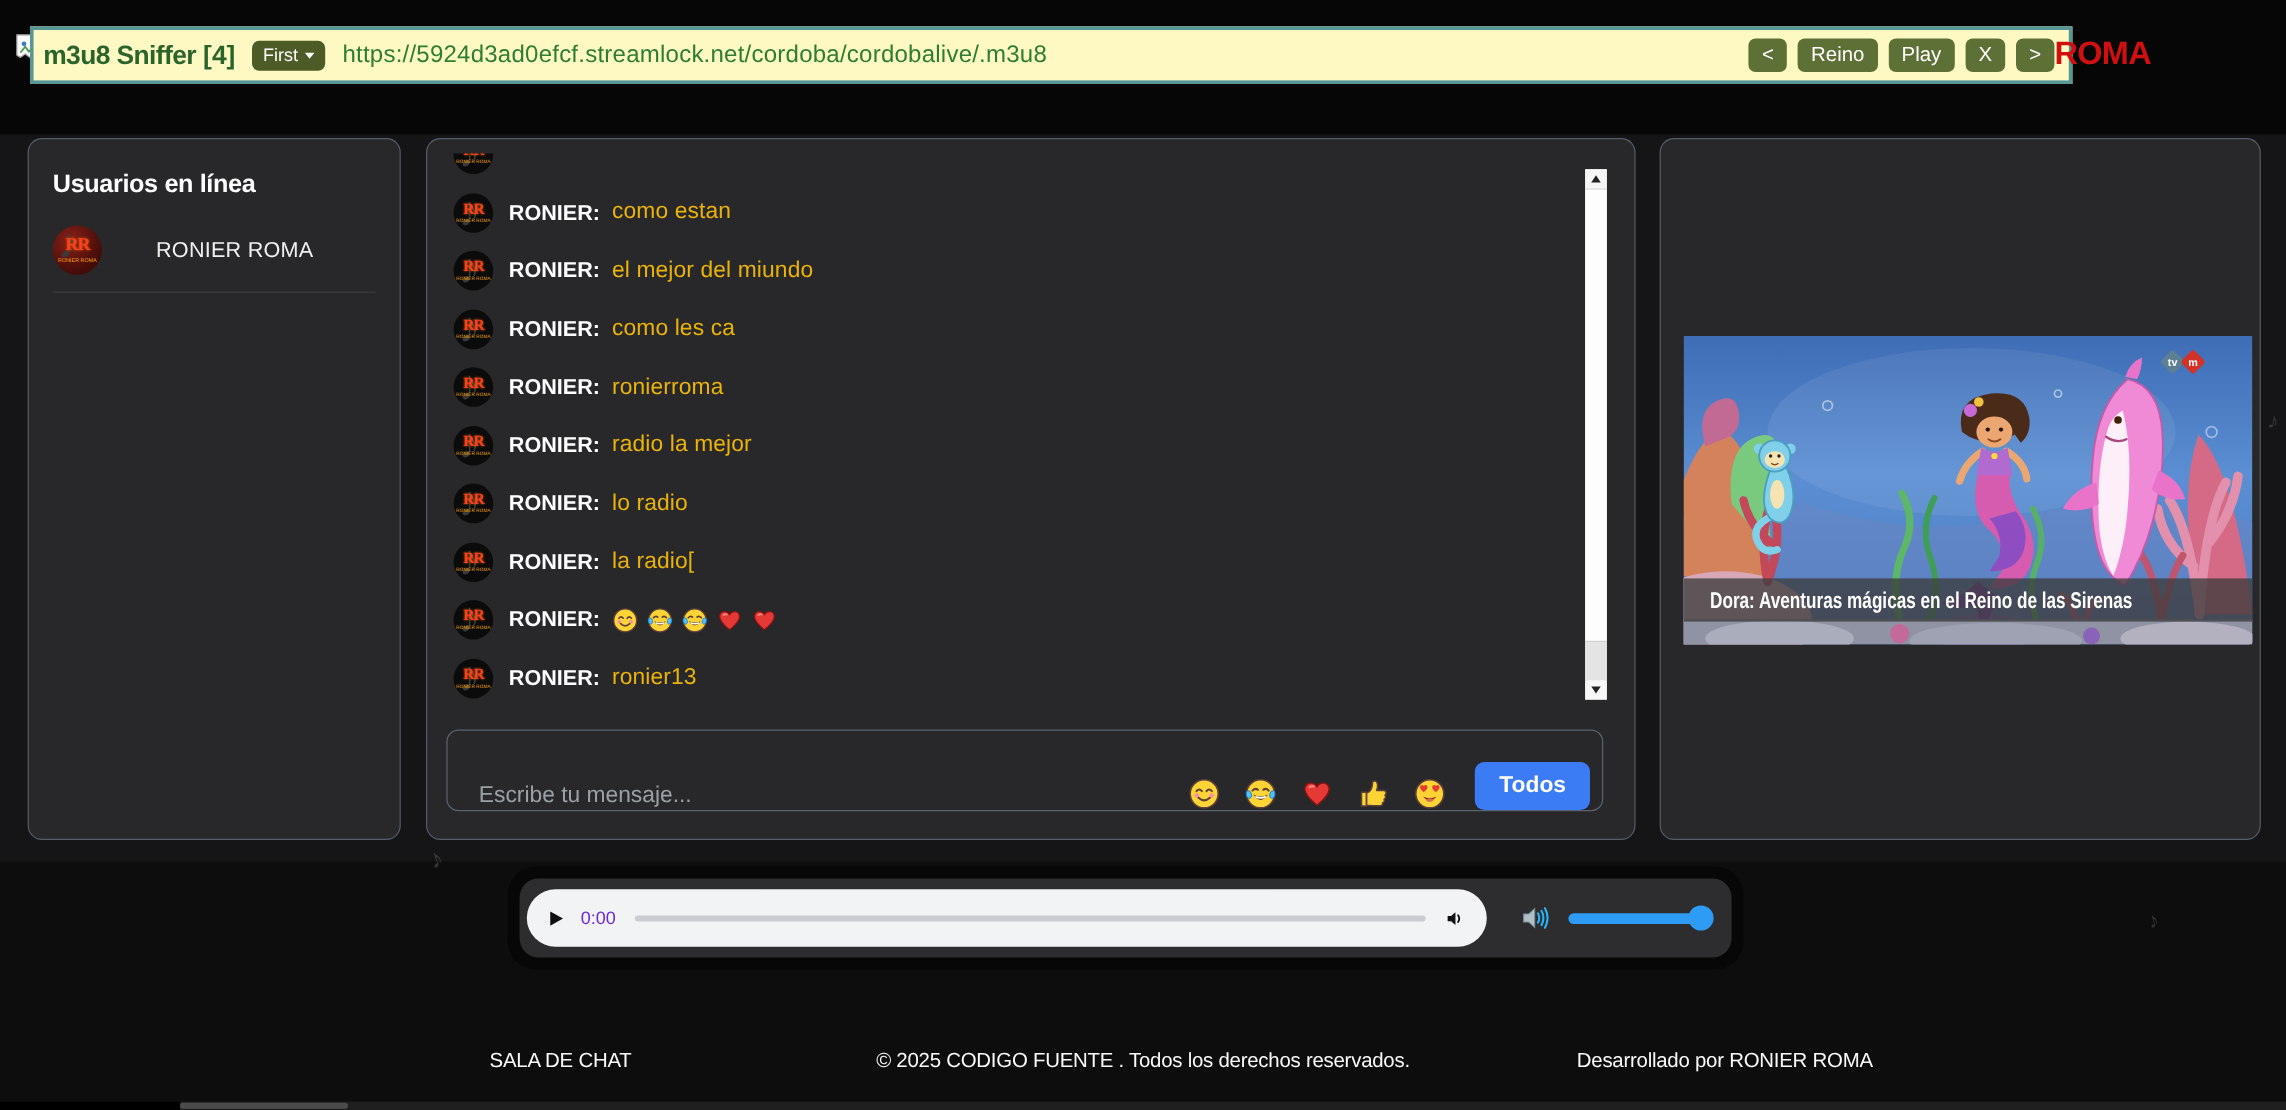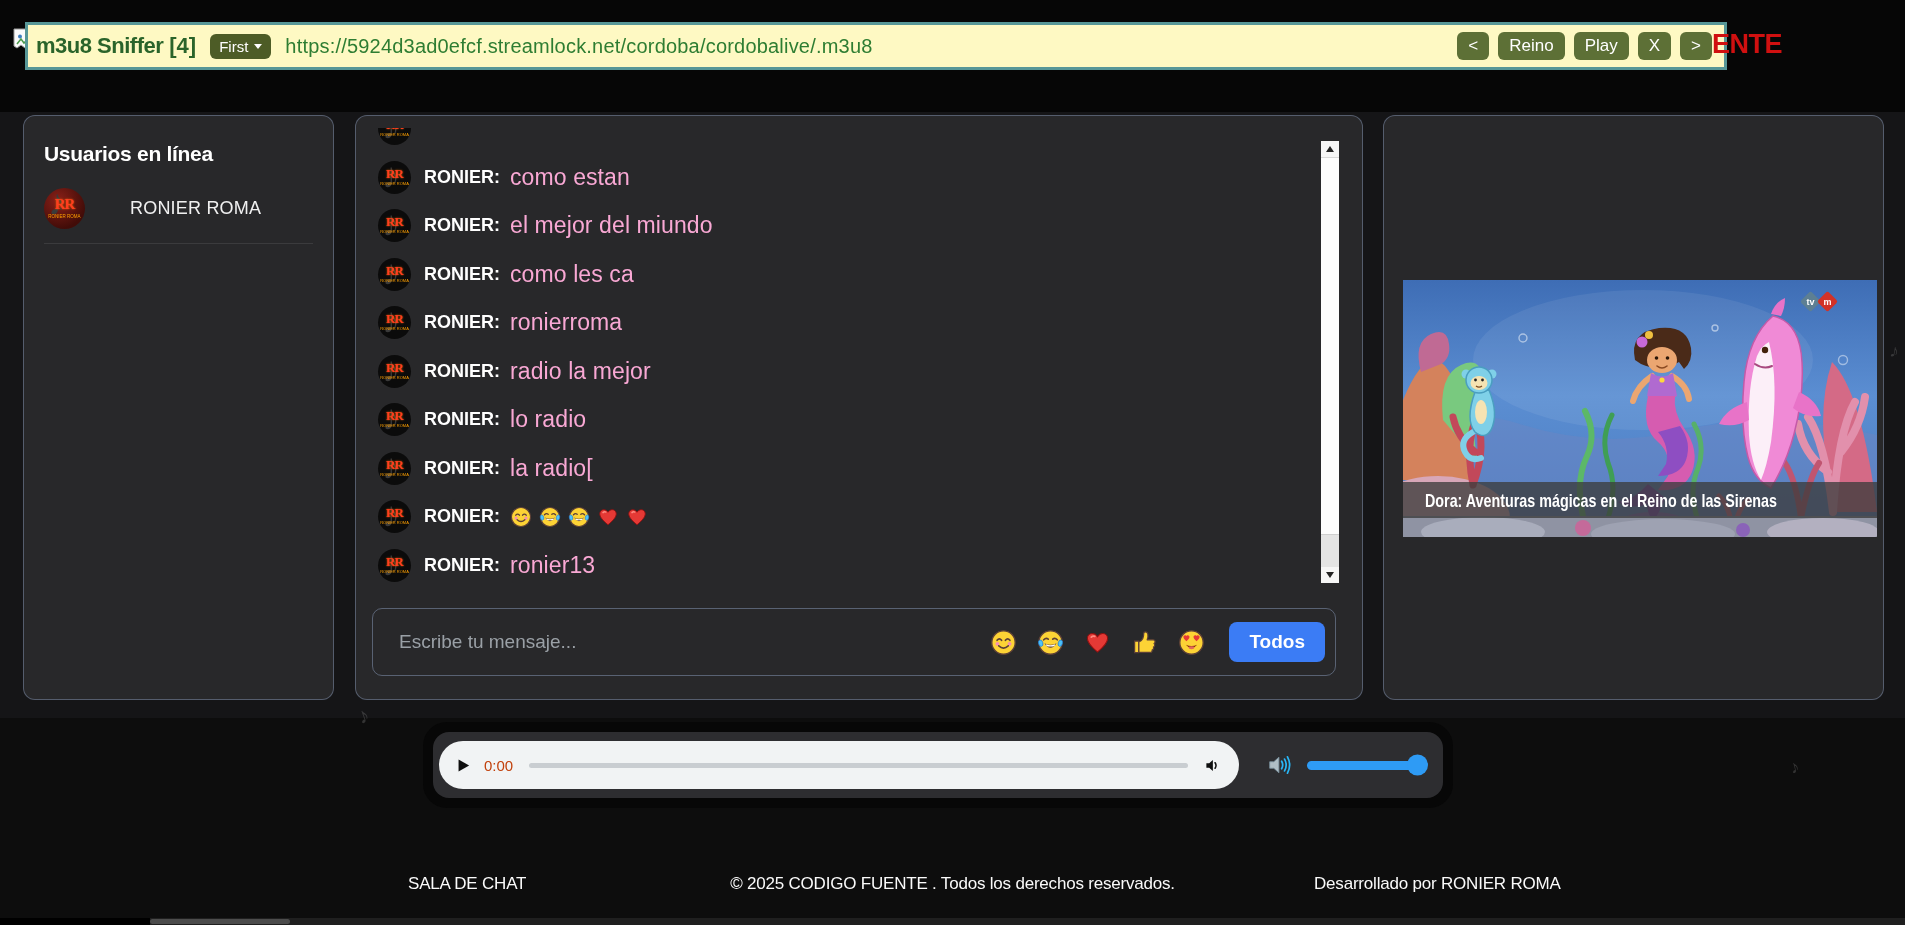--- a/index.html
+++ b/index.html
@@ -45,55 +45,55 @@
   .avatar u{position:relative;text-decoration:none;color:#ffa000;font-size:4px;line-height:2;white-space:nowrap;}
   .avatar.big{width:41px;height:41px;background:radial-gradient(circle at 35% 30%,#8a2018,#420c08 72%);}
   .avatar.big b{font-size:15px;}
   .avatar.big u{font-size:4.5px;}
 
   
   .messages{position:absolute;left:0;top:12px;right:50px;height:470px;overflow:hidden;padding-left:22px;}
   .msg-row{display:flex;align-items:center;margin-bottom:15.5px;}
   .msg-row.clip-top{margin-top:-16px;}
   .uname{font-size:18px;font-weight:bold;color:#fff;margin:0 10px 0 13px;white-space:nowrap;}
-  .mtext{font-size:23px;color:#f9a8d4;letter-spacing:0.1px;text-align:center;}
+  .mtext{font-size:19px;color:#eab308;letter-spacing:0.1px;text-align:center;}
   .m-emo{width:22px;height:22px;margin-right:7px;display:inline-block;vertical-align:middle;}
 
   
   .scrollbar{position:absolute;right:23px;top:25px;width:18px;height:442px;background:#ededed;
              display:flex;flex-direction:column;}
   .sb-btn{height:16px;flex:none;background:#f6f6f6;display:flex;align-items:center;justify-content:center;cursor:pointer;}
   .tri-up{width:0;height:0;border-left:4.5px solid transparent;border-right:4.5px solid transparent;border-bottom:6px solid #222;}
   .tri-down{width:0;height:0;border-left:4.5px solid transparent;border-right:4.5px solid transparent;border-top:6px solid #222;}
   .sb-thumb{flex:none;height:376px;margin:0;background:#fdfdfd;border-top:1px solid #d9d9d9;border-bottom:1px solid #cfcfcf;cursor:grab;}
   .sb-track-gap{flex:1;background:#e4e4e4;}
 
   
   .input-bar{position:absolute;left:16px;right:26px;top:492px;height:68px;border:1.5px solid rgba(130,145,175,0.55);
-             border-radius:10px;display:flex;align-items:center;padding:0 10px 0 24px;box-sizing:border-box;}
+             border-radius:10px;display:flex;align-items:flex-end;padding:0 10px 0 24px;box-sizing:border-box;}
   .msg-input{flex:1;background:transparent;border:none;outline:none;color:#e8e8e8;font-size:19px;font-family:inherit;}
   .msg-input::placeholder{color:#9aa0a6;}
   .q-emoji{width:27px;height:27px;margin-left:20px;cursor:pointer;flex:none;}
   .q-emoji svg,.m-emo svg{width:100%;height:100%;display:block;}
   .send-btn{margin-left:24px;background:#3b7cf5;color:#fff;border:none;border-radius:8px;
             font-size:19px;font-weight:bold;font-family:inherit;padding:9px 20px;cursor:pointer;}
 
   
   .dora-wrap{position:absolute;left:19px;top:164px;width:474px;height:257px;cursor:pointer;}
   .dora-wrap svg{width:100%;height:100%;display:block;}
 
   
   .audio-shell{position:absolute;left:423px;top:722px;width:1030px;height:86px;background:#070707;border-radius:24px;}
   .audio-inner{position:absolute;left:10px;top:10px;right:10px;bottom:10px;background:#2d2d30;border-radius:16px;
                display:flex;align-items:center;padding:0 16px 0 6px;box-sizing:border-box;}
   .audio-pill{width:800px;height:48px;border-radius:24px;background:#f1f3f4;display:flex;align-items:center;
               padding:0 16px;box-sizing:border-box;flex:none;}
   .play-btn{width:17px;height:17px;flex:none;cursor:pointer;}
   .play-btn svg{width:100%;height:100%;display:block;}
-  .time{font-size:15px;color:#c2410c;margin-left:12px;flex:none;}
+  .time{font-size:15px;color:#6d28d9;margin-left:12px;flex:none;}
   .seek{flex:1;height:5px;border-radius:3px;background:#c9cdd1;margin:0 16px;cursor:pointer;}
   .pill-vol{width:19px;height:19px;flex:none;cursor:pointer;}
   .pill-vol svg{width:100%;height:100%;display:block;}
   .vol-emoji{width:26px;height:26px;margin-left:28px;flex:none;}
   .vol-emoji svg{width:100%;height:100%;display:block;}
   .vol-slider{width:118px;height:9px;border-radius:5px;background:#2e9bf5;margin-left:14px;position:relative;cursor:pointer;flex:none;}
   .vol-thumb{position:absolute;right:-3px;top:50%;width:21px;height:21px;border-radius:50%;background:#2e9bf5;transform:translateY(-50%);cursor:grab;}
 
   
   .footer{position:absolute;left:0;top:860px;width:100%;height:50px;}
@@ -195,21 +195,21 @@
       <span>First</span>
       <i class="chev"></i>
     </div>
     <input class="sn-url" readonly="" value="https://5924d3ad0efcf.streamlock.net/cordoba/cordobalive/.m3u8" style="">
     <button class="tb-btn">&lt;</button>
     <button class="tb-btn">Reino</button>
     <button class="tb-btn">Play</button>
     <button class="tb-btn">X</button>
     <button class="tb-btn">&gt;</button>
   </div>
-  <span class="ente">ENTE</span>
+  <span class="ente">ROMA</span>
 
   <div class="panel left-panel">
     <div class="sb-title">Usuarios en línea</div>
     <div class="user-row">
       <span class="avatar big">
           <i class="clef">♪</i>
           <b>RR</b>
           <u>RONIER ROMA</u>
         </span>
       <span class="user-name">RONIER ROMA</span>

